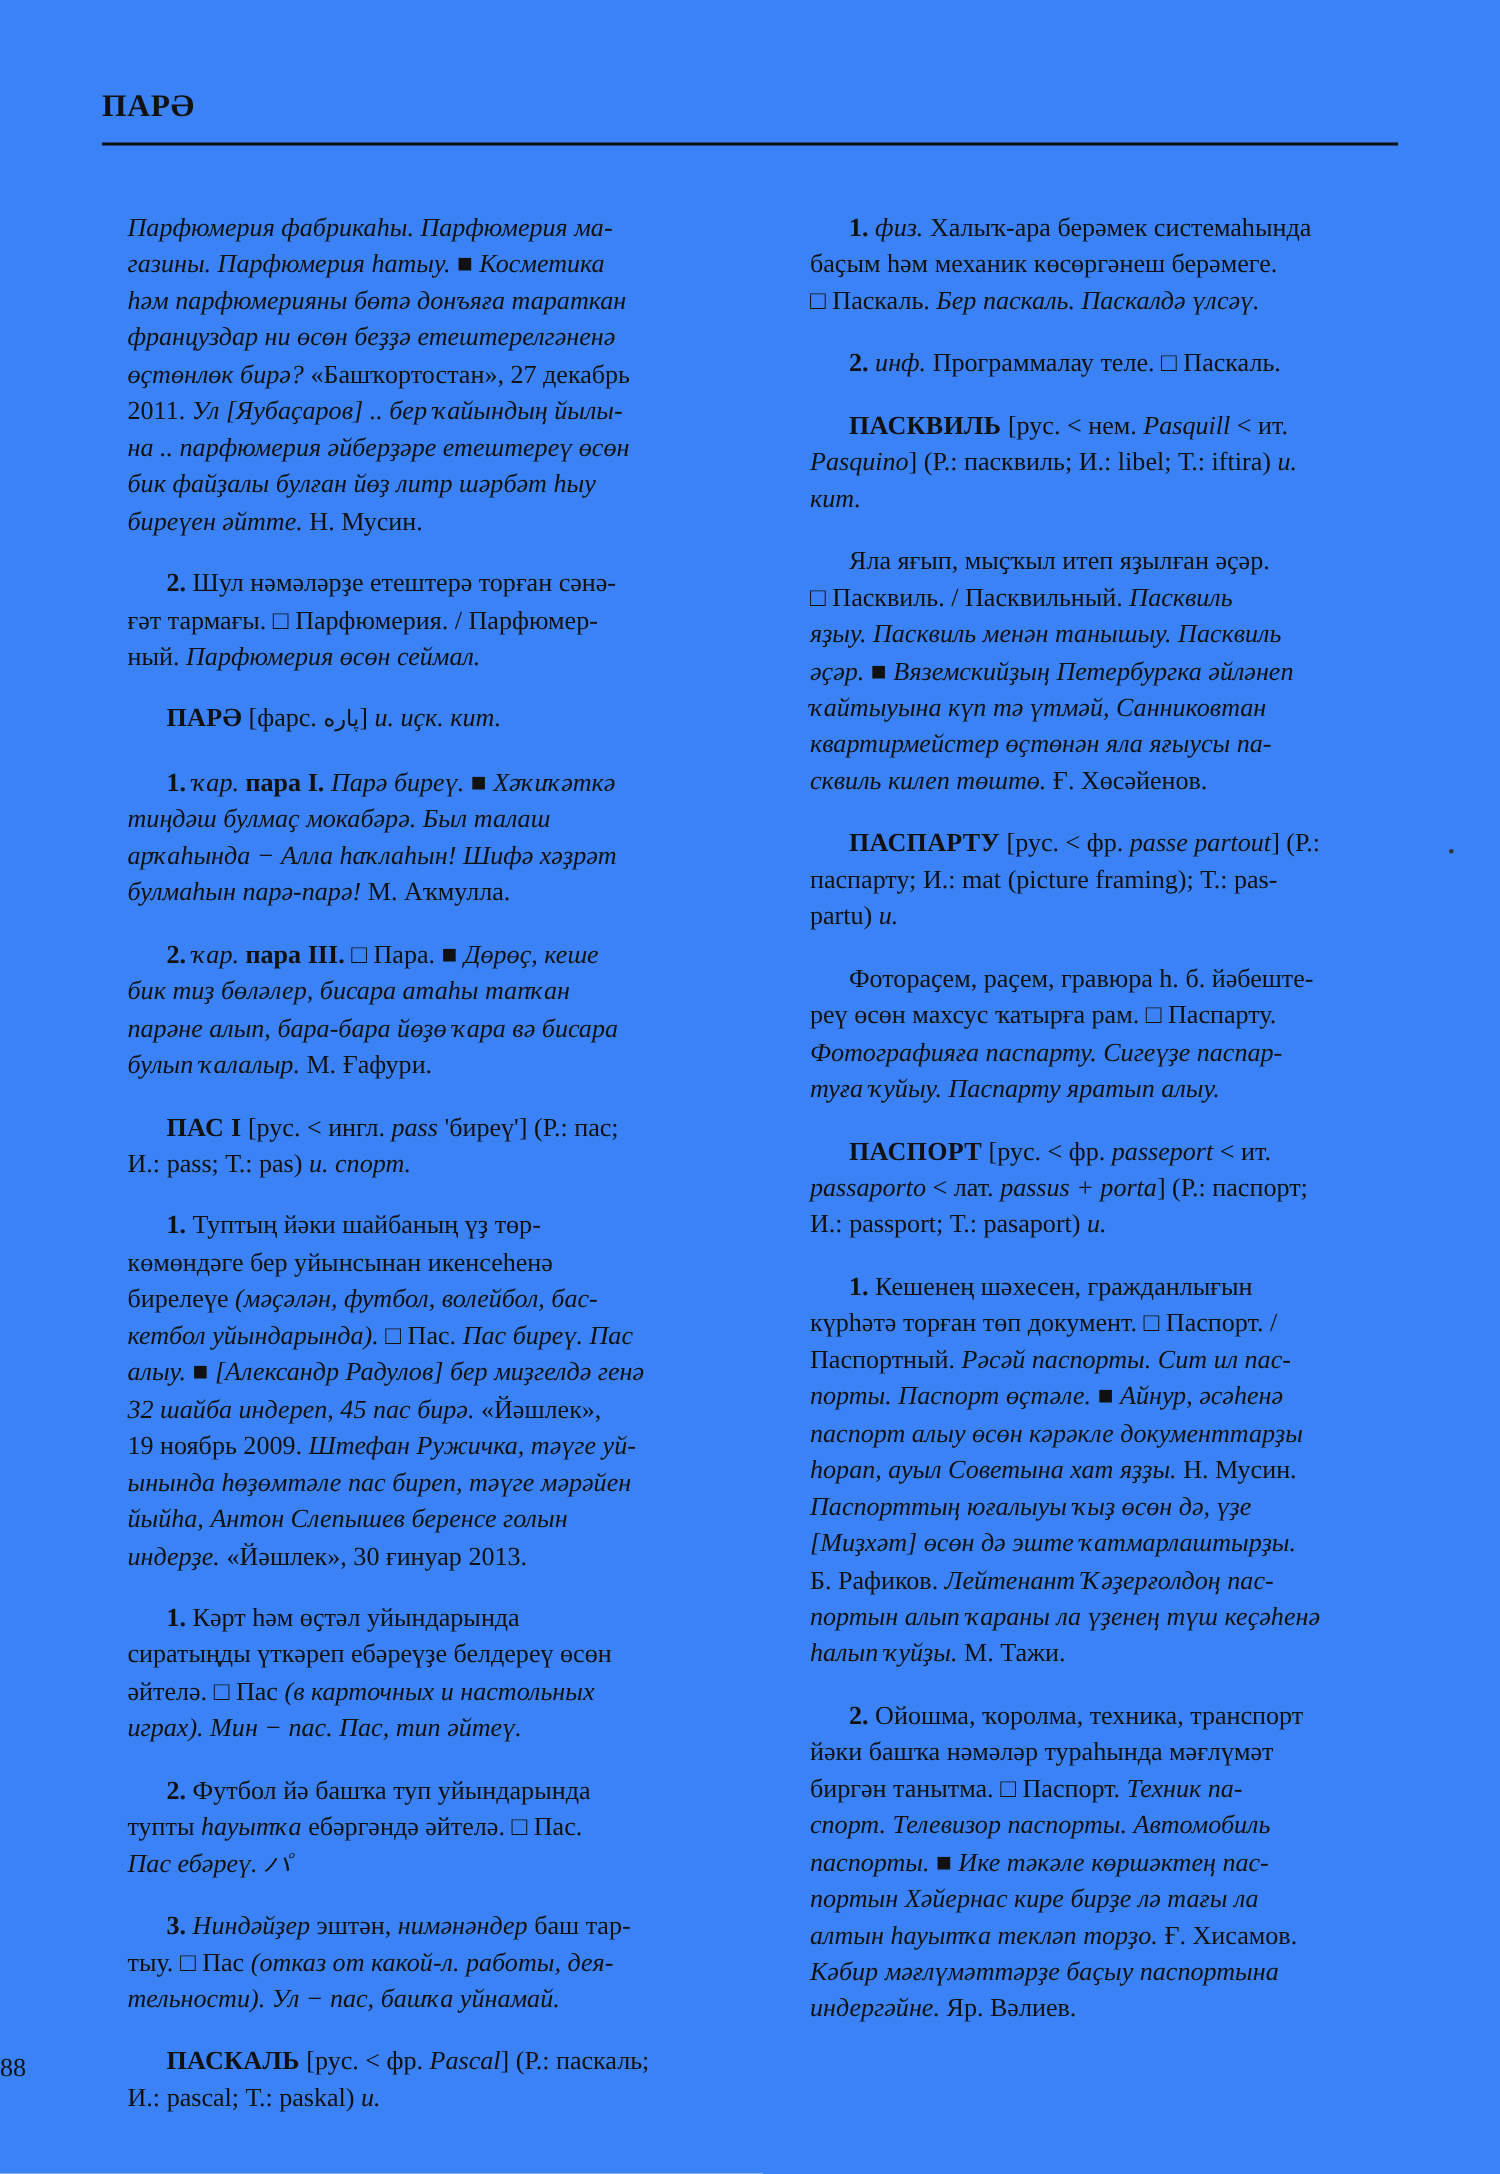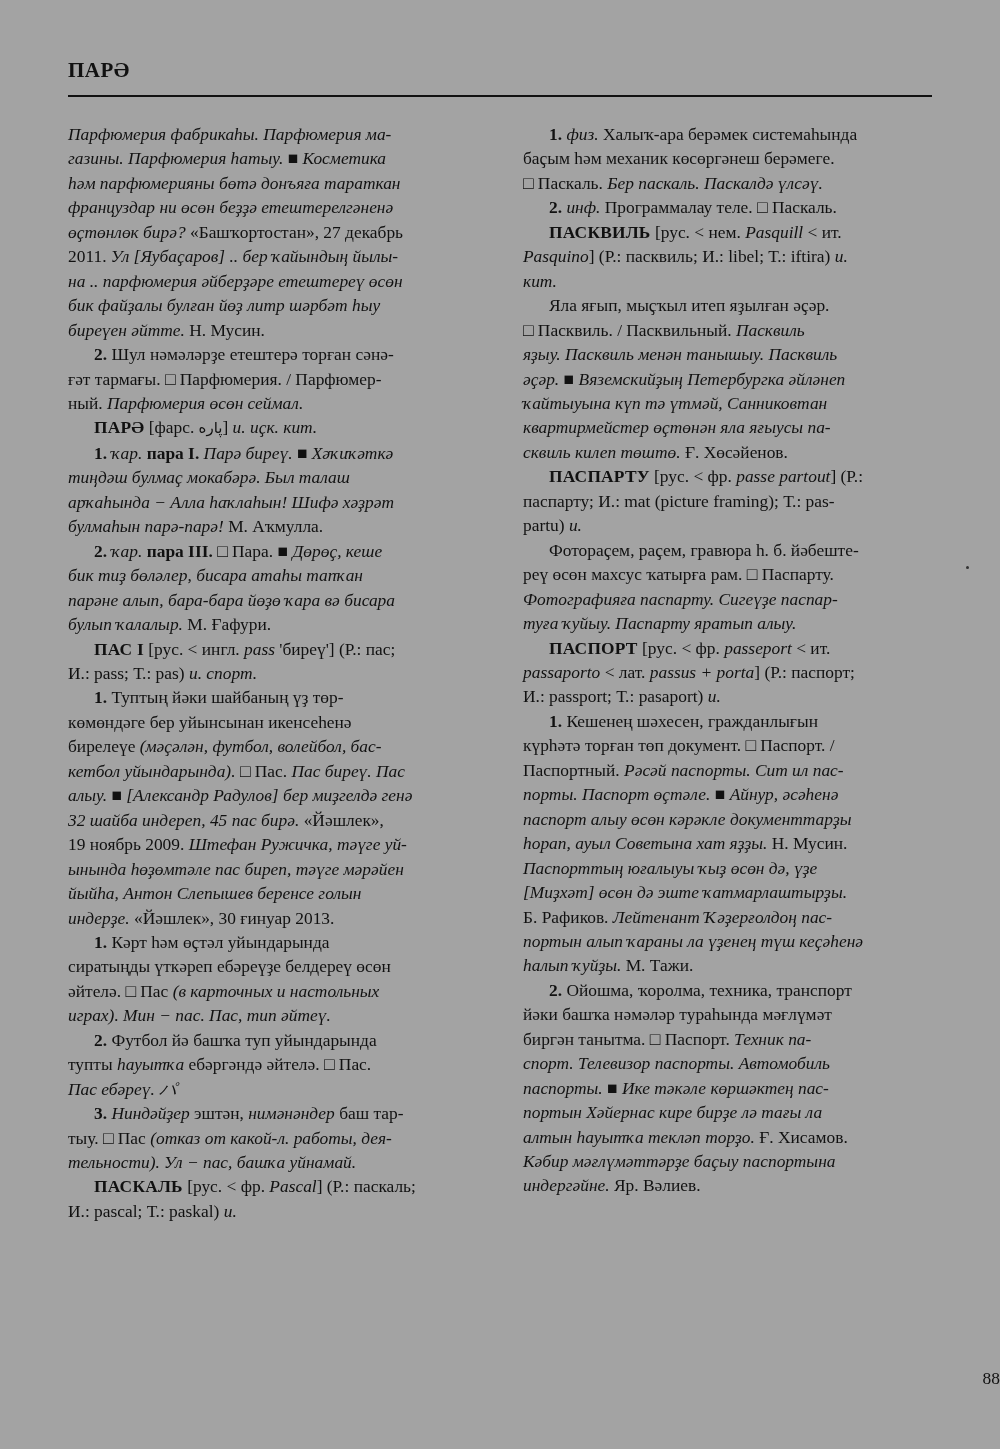--- a/index.html
+++ b/index.html
@@ -13,21 +13,21 @@
     font-family: "Liberation Serif", "DejaVu Serif", serif;
     color: #111111;
     position: relative;
     overflow: hidden;
   }
   .page {
     position: absolute;
     left: 0; top: 0;
     width: 1000px;
     height: 1449px;
-    background: #a3a3a3;
+    background: #3b82f6;
   }
   .running-head {
     position: absolute;
     left: 68px;
     top: 58px;
     font-size: 21px;
     font-weight: bold;
     letter-spacing: 0.5px;
   }
   .head-rule {
@@ -43,37 +43,37 @@
     left: 68px;
     top: 122px;
     width: 864px;
     display: flex;
     gap: 46px;
   }
   .col {
     width: 409px;
   }
   p.para {
-    margin: 0;
+    margin: 17px;
     font-size: 17.4px;
     line-height: 24.45px;
     text-align: justify;
     text-justify: inter-word;
     hyphens: manual;
     text-indent: 0;
   }
   p.indent {
     text-indent: 26px;
   }
   .pagenum {
     position: absolute;
     left: 0;
     top: 1368px;
     width: 1000px;
-    text-align: right;
+    text-align: left;
     font-size: 17.4px;
   }
   i, .i { font-style: italic; }
   b, .b { font-weight: bold; }
   .hw {
     font-weight: bold;
     letter-spacing: 0.2px;
   }
   .sq-open::before { content: "\25A1"; }
   .sq-fill::before { content: "\25A0"; }

